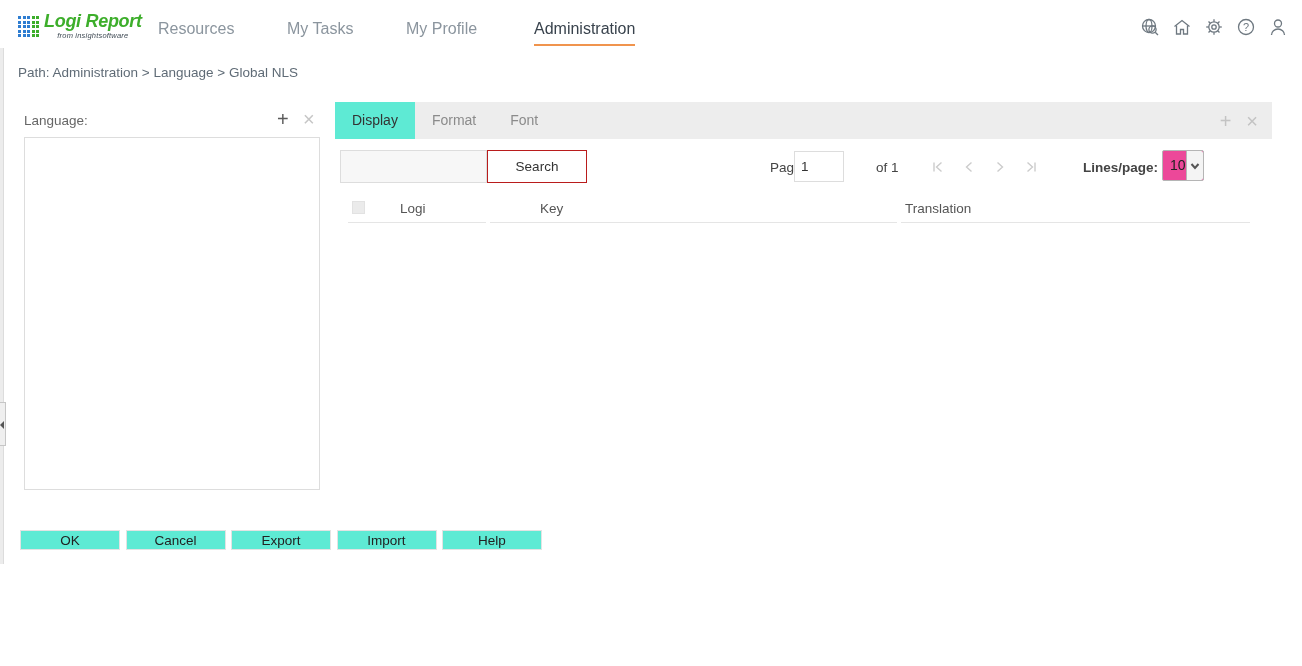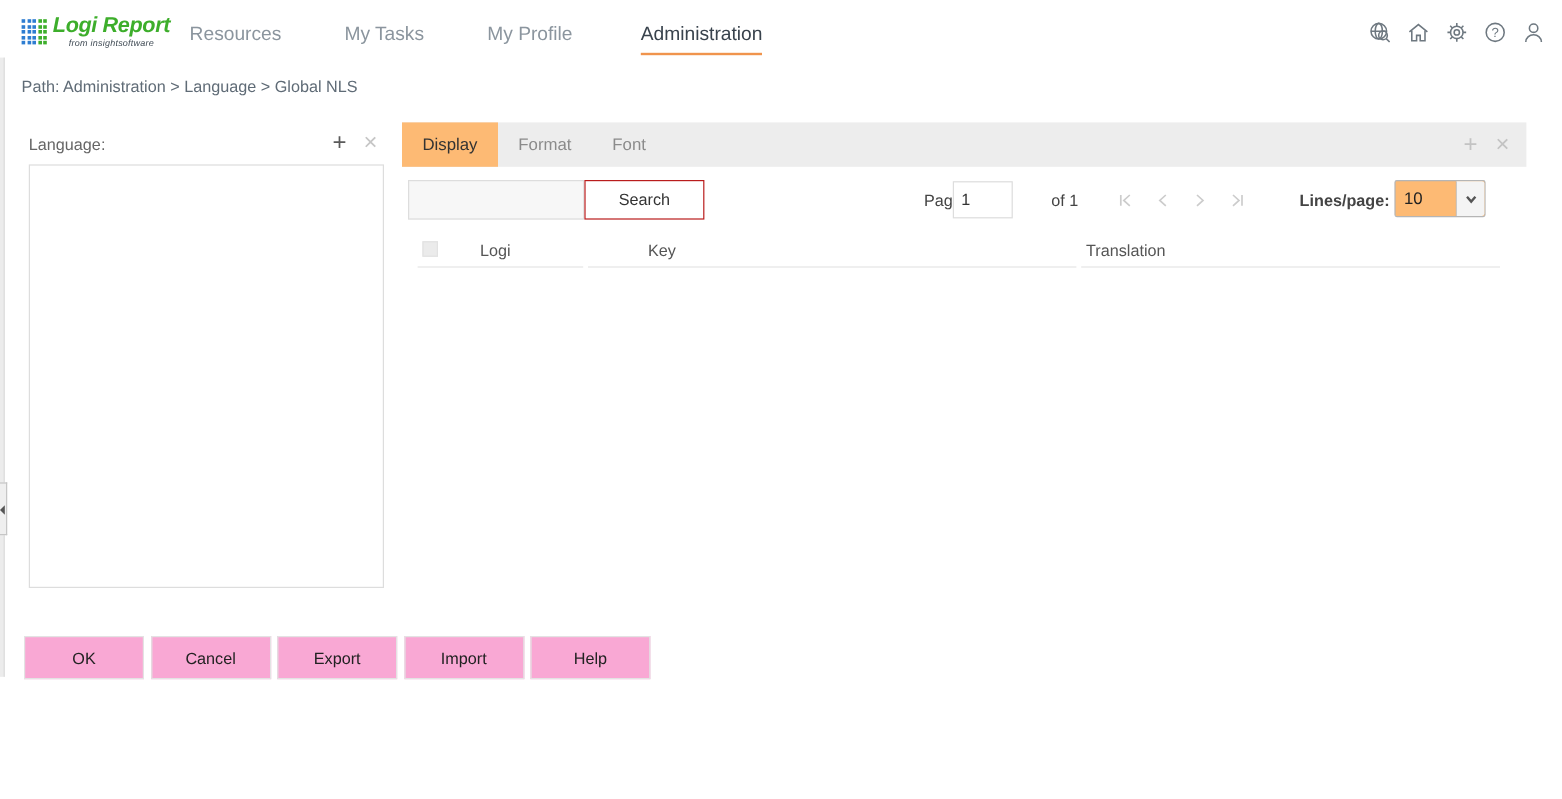--- a/index.html
+++ b/index.html
@@ -40,53 +40,53 @@
   
   .lang-label { position: absolute; left: 24px; top: 113px; font-size: 13.5px; color: #666; }
   .glyph-btn { position: absolute; font-size: 20px; line-height: 18px; cursor: pointer; }
   .lang-add { left: 277px; top: 110px; color: #5a5a5a; }
   .lang-remove { left: 303px; top: 110px; color: #c6c6c6; }
   .lang-box { position: absolute; left: 24px; top: 137px; width: 296px; height: 353px; background: #fff; border: 1px solid #ddd; }
 
   
   .tabbar { position: absolute; left: 335px; top: 102px; width: 937px; height: 37px; background: #ededed; display: flex; align-items: stretch; }
   .tab { height: 37px; line-height: 37px; padding: 0 17px; font-size: 14px; color: #8b8b8b; cursor: pointer; white-space: nowrap; }
-  .tab.active { background: #fdba74; color: #333; }
+  .tab.active { background: #5eead4; color: #333; }
   .tabbar-icons { margin-left: auto; display: flex; align-items: center; gap: 15px; padding-right: 14px; color: #c3c3c3; font-size: 20px; }
   .tabbar-icons span { cursor: pointer; line-height: 20px; }
 
   
   .search-input { position: absolute; left: 340px; top: 150px; width: 147px; height: 33px; background: #f7f7f7; border: 1px solid #ddd; padding: 0 8px; font-size: 13.5px; font-family: inherit; color: #333; outline: none; }
   .search-btn { position: absolute; left: 487px; top: 150px; width: 100px; height: 33px; background: #fff; border: 1px solid #b91c1c; font-size: 13.5px; font-family: inherit; color: #333; cursor: pointer; }
   .page-label { position: absolute; left: 770px; top: 160px; font-size: 13.5px; color: #444; }
   .page-input { position: absolute; left: 794px; top: 151px; width: 50px; height: 31px; border: 1px solid #ddd; padding: 0 6px; font-size: 13.5px; font-family: inherit; color: #333; outline: none; }
   .of-label { position: absolute; left: 876px; top: 160px; font-size: 13.5px; color: #444; }
   .pager { position: absolute; left: 930px; top: 159px; display: flex; gap: 15px; }
   .pager .picon { width: 16px; height: 16px; cursor: default; }
   .pager svg { width: 16px; height: 16px; stroke: #cccccc; fill: none; stroke-width: 1.4; }
   .lines-label { position: absolute; left: 1083px; top: 160px; font-size: 13.5px; color: #444; font-weight: bold; }
-  .lines-select { position: absolute; left: 1162px; top: 150px; width: 76px; height: 31px; border: 1px solid #b5b5b5; border-radius: 2px; display: flex; background: #fdba74; cursor: pointer; }
+  .lines-select { position: absolute; left: 1162px; top: 150px; width: 42px; height: 31px; border: 1px solid #b5b5b5; border-radius: 2px; display: flex; background: #ec4899; cursor: pointer; }
   .lines-value { flex: 1; font-size: 14px; color: #222; padding: 6px 0 0 7px; }
   .lines-arrow { width: 24px; border-left: 1px solid #b5b5b5; background: #f4f4f4; display: flex; align-items: center; justify-content: center; border-radius: 0 2px 2px 0; }
   .lines-arrow svg { width: 12px; height: 12px; stroke: #555; fill: none; stroke-width: 2; }
 
   
   .select-all { position: absolute; left: 352px; top: 201px; width: 13px; height: 13px; background: #ebebeb; border: 1px solid #e2e2e2; cursor: pointer; }
   .th { position: absolute; top: 201px; font-size: 13.5px; color: #555; }
   .th-type { left: 400px; }
   .th-key { left: 540px; }
   .th-translation { left: 905px; }
   .th-line { position: absolute; top: 222px; height: 1px; background: #e5e5e5; }
   .th-line-1 { left: 348px; width: 138px; }
   .th-line-2 { left: 490px; width: 407px; }
   .th-line-3 { left: 901px; width: 349px; }
 
   
   .footer { position: absolute; left: 20px; top: 530px; display: flex; gap: 5.5px; }
-  .footer button { width: 100px; height: 36px; background: #f9a8d4; border: 1px solid #e3e3e3; font-size: 13.5px; font-family: inherit; color: #222; cursor: pointer; }
+  .footer button { width: 100px; height: 20px; background: #5eead4; border: 1px solid #e3e3e3; font-size: 13.5px; font-family: inherit; color: #222; cursor: pointer; }
 </style>
 </head>
 <body>
 
 <div class="header">
 
   <div class="logo">
     <span class="waffle">
       <i></i>
         <i></i>

